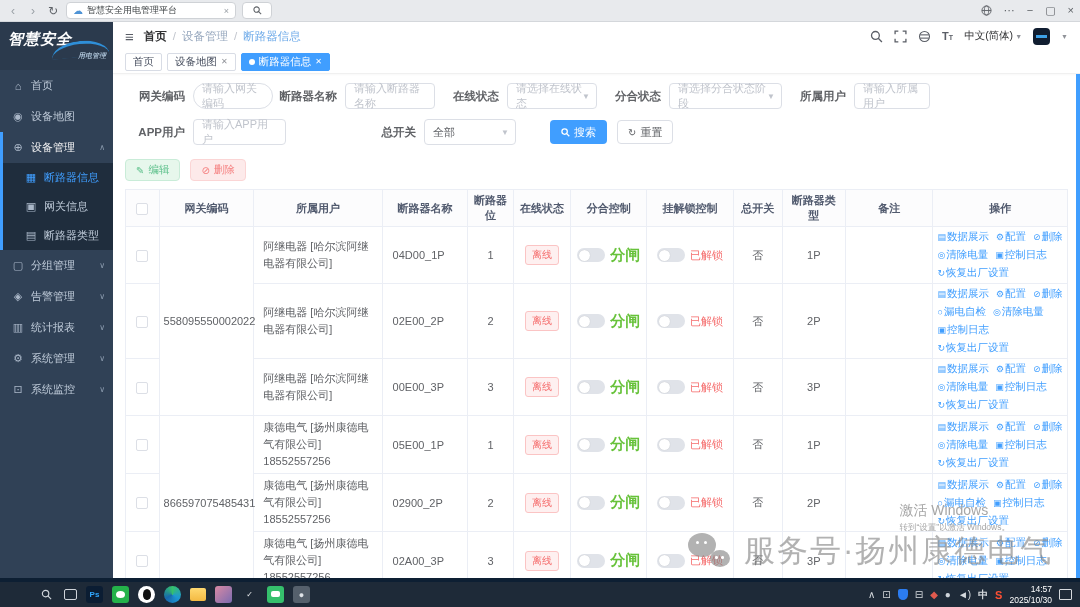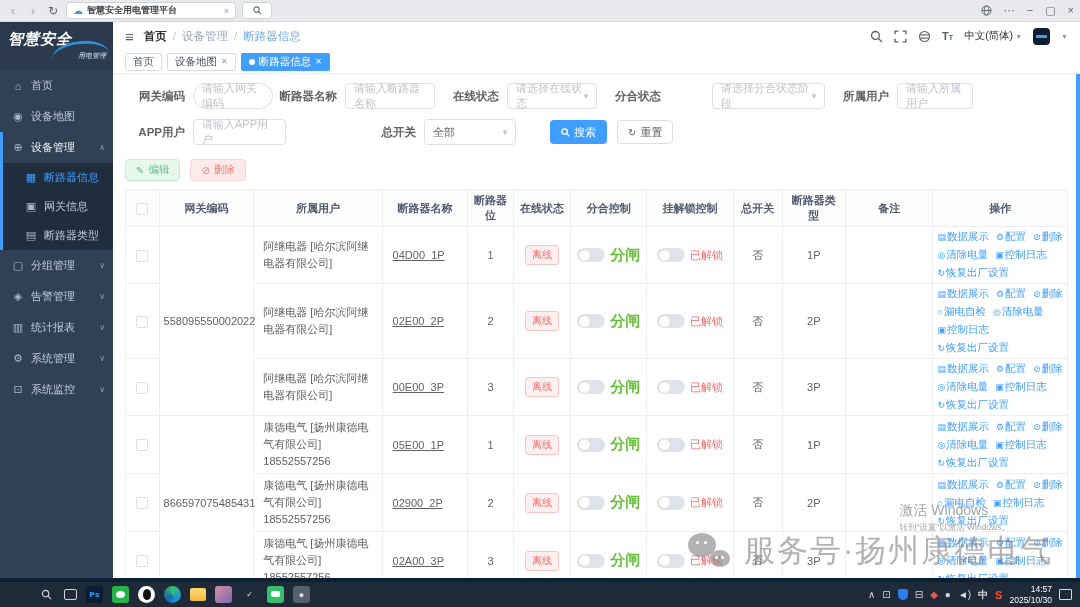--- a/index.html
+++ b/index.html
@@ -5,21 +5,21 @@
   * { margin:0; padding:0; box-sizing:border-box; }
   html,body { width:1080px; height:607px; overflow:hidden; }
   body { font-family:"Liberation Sans","DejaVu Sans",sans-serif; background:#fff; font-size:12px; }
 
   
   .chrome { height:22px; background:#e8eaed; display:flex; align-items:center; padding:0 6px; gap:6px; border-bottom:1px solid #d4d7db; }
   .chrome .navbtn { color:#9aa0a6; font-size:12px; width:14px; text-align:center; }
   .chrome .navbtn.dark { color:#5f6368; }
   .btab { background:#fff; border:1px solid #cfd2d6; border-radius:4px; height:17px; display:flex; align-items:center; gap:4px; padding:0 6px; width:170px; }
   .btab .cloud { color:#4f94d6; font-size:10px; }
-  .btab .ttl { font-size:9px; color:#3c4043; flex:1; white-space:nowrap; overflow:hidden;font-weight:bold; }
+  .btab .ttl { font-size:9px; color:#3c4043; flex:1; white-space:nowrap; overflow:hidden; }
   .btab .x { color:#9aa0a6; font-size:9px; }
   .bsearch { background:#fff; border:1px solid #cfd2d6; border-radius:4px; height:17px; width:30px; display:flex; align-items:center; justify-content:center; }
   .chrome-right { margin-left:auto; display:flex; align-items:center; gap:12px; color:#5f6368; font-size:11px; }
   .chrome-right span { line-height:1; }
 
   
   .app { display:flex; height:556px; }
 
   
   .sidebar { width:113px; background:#304156; color:#bfcbd9; flex-shrink:0; display:flex; flex-direction:column; }
@@ -80,21 +80,21 @@
   .btn.del { background:#fdeaea; color:#f57f7f; border-color:#fbd5d5; height:22px; font-size:10.5px; }
   .btn .bic { font-size:10px; }
 
   
   .tblwrap { padding:0 12px; }
   table { width:100%; border-collapse:collapse; table-layout:fixed; font-size:11px; color:#606266; }
   th,td { border:1px solid #ebeef5; text-align:center; vertical-align:middle; padding:3px 4px; }
   th { height:33px; font-weight:bold; color:#515a6e; background:#fcfcfd; }
   td { height:57px; }
   td.owner { text-align:left; padding-left:9px; line-height:1.55; }
-  td.bname { text-align:left; padding-left:10px;text-decoration:underline; }
+  td.bname { text-align:left; padding-left:10px; }
   .ckb { width:12px; height:12px; border:1px solid #dcdfe6; border-radius:2px; background:#fff; display:inline-block; vertical-align:middle; }
   .badge-off { display:inline-block; padding:2px 6px; font-size:10px; color:#f56c6c; background:#fef0f0; border:1px solid #fbc4c4; border-radius:3px; }
   .toggle { width:28px; height:14px; border-radius:8px; background:#e0e3e9; display:inline-block; position:relative; vertical-align:middle; }
   .toggle::after { content:""; position:absolute; left:1.5px; top:1.5px; width:11px; height:11px; border-radius:50%; background:#fff; box-shadow:0 0 1px rgba(0,0,0,.2); }
   .tgl-cell { display:flex; align-items:center; justify-content:center; gap:5px; }
   .split-txt { color:#67c23a; font-size:15px;font-weight:bold; }
   .lock-txt { color:#f56c6c; font-size:11px; }
   .actions { display:flex; flex-wrap:wrap; justify-content:flex-start; column-gap:7px; row-gap:4px; }
   .action { color:#409eff; font-size:10.5px; white-space:nowrap; cursor:pointer; }
   .action .g { font-size:9px; margin-right:1px; }
@@ -309,21 +309,21 @@
           <div class="fitem">
             <span class="flabel" style="width: 64px;">断路器名称</span>
             <div class="fctl" style="width: 90px;">请输入断路器名称</div>
           </div>
           <div class="fitem">
             <span class="flabel" style="width: 64px;">在线状态</span>
             <div class="fctl" style="width: 90px;">请选择在线状态<span class="car">▼</span></div>
           </div>
           <div class="fitem">
             <span class="flabel" style="width: 64px;">分合状态</span>
-            <div class="fctl" style="width: 113px; margin-left: 43px;">请选择分合状态阶段<span class="car">▼</span></div>
+            <div class="fctl" style="width: 113px;">请选择分合状态阶段<span class="car">▼</span></div>
           </div>
           <div class="fitem">
             <span class="flabel" style="width: 64px;">所属用户</span>
             <div class="fctl" style="width: 76px;">请输入所属用户</div>
           </div>
         </div>
       <div class="frow" id="frow2">
           <div class="fitem">
             <span class="flabel" style="width: 68px;">APP用户</span>
             <div class="fctl" style="width: 93px;">请输入APP用户</div>

